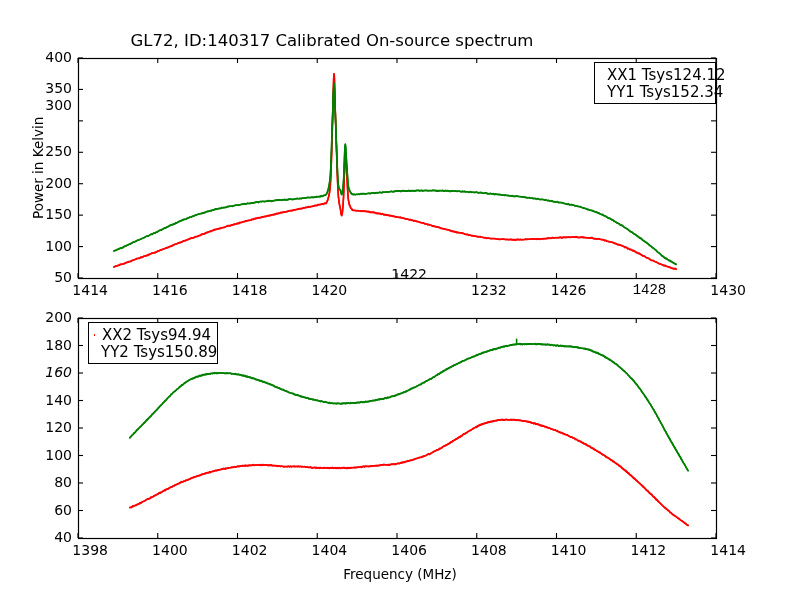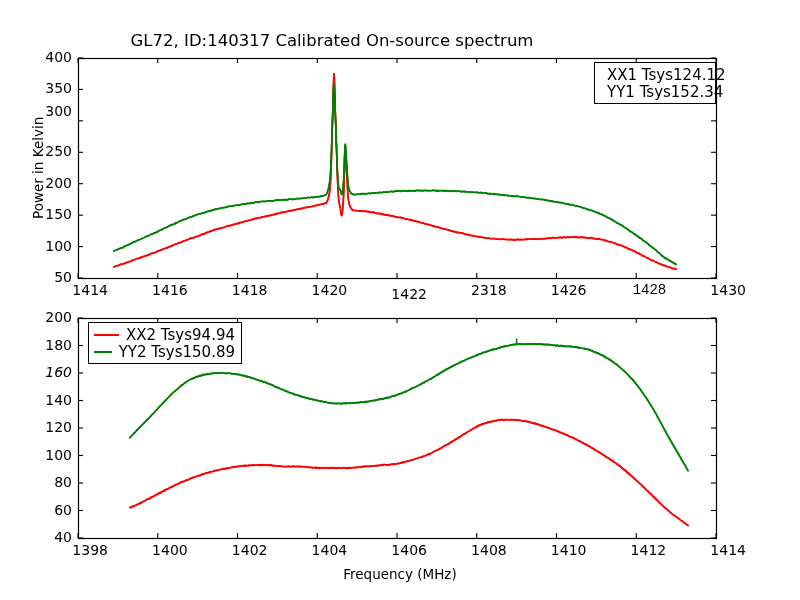--- a/index.html
+++ b/index.html
@@ -201,47 +201,47 @@
     <div class="legend-row">
       <span class="legend-swatch" style="border-top-color:#ff0000;"></span>
       <span class="legend-text">XX1 Tsys124.12</span>
     </div>
     <div class="legend-row">
       <span class="legend-swatch" style="border-top-color:#008000;"></span>
       <span class="legend-text">YY1 Tsys152.34</span>
     </div>
   </div>
 
-  <div class="legend-box" id="bottom-legend" style="left:88px; top:322px; width:154px;">
+  <div class="legend-box" id="bottom-legend" style="left:88px; top:322px; width:130px;">
     <div class="legend-row">
       <span class="legend-swatch" style="border-top-color:#ff0000;"></span>
       <span class="legend-text">XX2 Tsys94.94</span>
     </div>
     <div class="legend-row">
       <span class="legend-swatch" style="border-top-color:#008000;"></span>
       <span class="legend-text">YY2 Tsys150.89</span>
     </div>
   </div>
 
   <div id="tick-layer">
       <div class="tick-label xtick" style="left: 48px; top: 282px; width: 60px;">1414</div>
       <div class="tick-label xtick" style="left: 127.75px; top: 282px; width: 60px;">1416</div>
       <div class="tick-label xtick" style="left: 207.5px; top: 282px; width: 60px;">1418</div>
       <div class="tick-label xtick" style="left: 287.25px; top: 282px; width: 60px;">1420</div>
-      <div class="tick-label xtick" style="left: 367px; top: 286px; width: 60px;">1422</div>
-      <div class="tick-label xtick" style="left: 446.75px; top: 282px; width: 60px;">2318</div>
+      <div class="tick-label xtick" style="left: 367px; top: 266px; width: 60px;">1422</div>
+      <div class="tick-label xtick" style="left: 446.75px; top: 282px; width: 60px;">1232</div>
       <div class="tick-label xtick" style="left: 526.5px; top: 282px; width: 60px;">1426</div>
       <div class="tick-label xtick" style="left: 606.25px; top: 282px; width: 60px; font-family: Liberation Mono, monospace;">1428</div>
       <div class="tick-label xtick" style="left: 686px; top: 282px; width: 60px;">1430</div>
       <div class="tick-label ytick" style="left: 16px; top: 269px; width: 56px;">50</div>
       <div class="tick-label ytick" style="left: 16px; top: 237.571px; width: 56px;">100</div>
       <div class="tick-label ytick" style="left: 16px; top: 206.143px; width: 56px;">150</div>
       <div class="tick-label ytick" style="left: 16px; top: 174.714px; width: 56px;">200</div>
       <div class="tick-label ytick" style="left: 16px; top: 143.286px; width: 56px;">250</div>
-      <div class="tick-label ytick" style="left: 16px; top: 103px; width: 56px;">300</div>
+      <div class="tick-label ytick" style="left: 16px; top: 97px; width: 56px;">300</div>
       <div class="tick-label ytick" style="left: 16px; top: 80.4286px; width: 56px;">350</div>
       <div class="tick-label ytick" style="left: 16px; top: 49px; width: 56px;">400</div>
       <div class="tick-label xtick" style="left: 48px; top: 542px; width: 60px;">1398</div>
       <div class="tick-label xtick" style="left: 127.75px; top: 542px; width: 60px;">1400</div>
       <div class="tick-label xtick" style="left: 207.5px; top: 542px; width: 60px;">1402</div>
       <div class="tick-label xtick" style="left: 287.25px; top: 542px; width: 60px;">1404</div>
       <div class="tick-label xtick" style="left: 367px; top: 542px; width: 60px;">1406</div>
       <div class="tick-label xtick" style="left: 446.75px; top: 542px; width: 60px;">1408</div>
       <div class="tick-label xtick" style="left: 526.5px; top: 542px; width: 60px;">1410</div>
       <div class="tick-label xtick" style="left: 606.25px; top: 542px; width: 60px;">1412</div>

